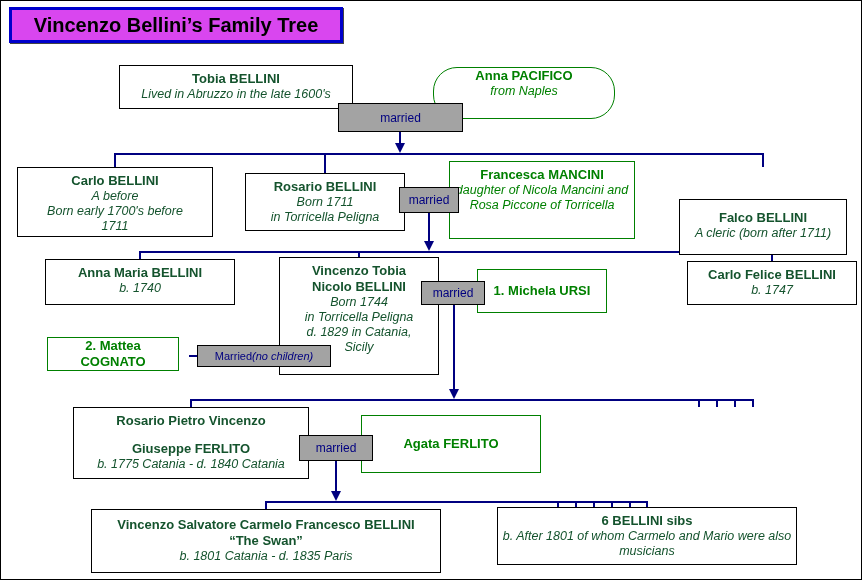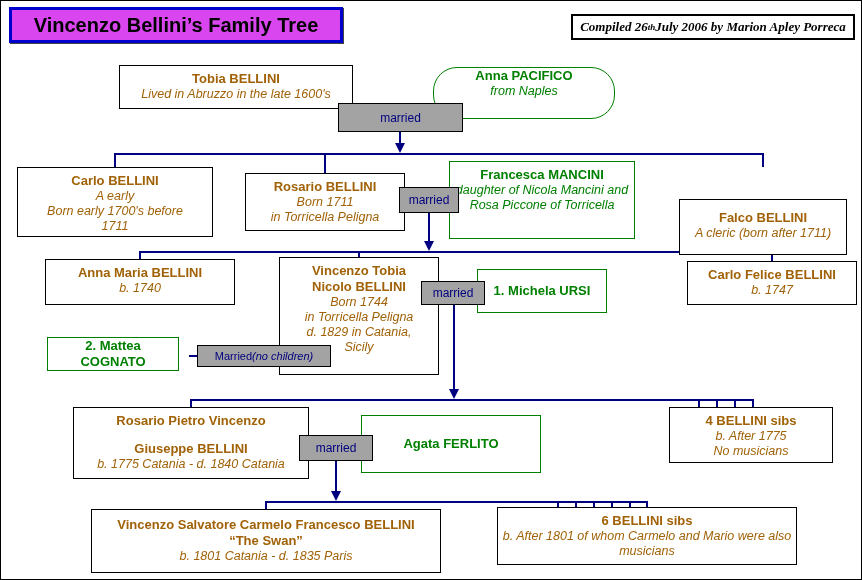--- a/index.html
+++ b/index.html
@@ -14,21 +14,21 @@
   .hl { height:2px; }
   .vl { width:2px; }
   .arrow {
     position:absolute; width:0; height:0;
     border-left:5px solid transparent; border-right:5px solid transparent;
     border-top:10px solid #000080;
   }
   
   .box {
     position:absolute; background:#fff; border:1px solid #000;
-    color:#a16207; text-align:center; font-size:13px; line-height:1.22;
+    color:#14532d; text-align:center; font-size:13px; line-height:1.22;
     padding:5px 4px 3px;
   }
   .box.green { border-color:#008000; color:#008000; }
   .box.center { display:flex; align-items:center; justify-content:center; padding:0 4px; }
   .name  { font-weight:700; }
   .detail{ font-style:italic; font-size:12.5px; }
   .gap   { margin-top:12px; }
   
   .mbox {
     position:absolute; background:#a3a3a3; border:1px solid #000;
@@ -87,39 +87,34 @@
   <div class="hl" style="left:265px;top:500px;width:382px;"></div>
   <div class="vl" style="left:264px;top:500px;height:8px;"></div>
   <div class="vl" style="left:556px;top:500px;height:6px;"></div>
   <div class="vl" style="left:574px;top:500px;height:6px;"></div>
   <div class="vl" style="left:592px;top:500px;height:6px;"></div>
   <div class="vl" style="left:610px;top:500px;height:6px;"></div>
   <div class="vl" style="left:628px;top:500px;height:6px;"></div>
   <div class="vl" style="left:645px;top:500px;height:6px;"></div>
 
   <div id="title">Vincenzo Bellini’s Family Tree</div>
-  <div id="compiled">
-      <span>Compiled 26</span>
-      <sup>th</sup>
-      <span> July 2006 by Marion Apley Porreca</span>
-    </div>
 
   <div class="box" style="left:118px;top:64px;width:234px;height:44px;">
     <div class="name">Tobia BELLINI</div>
     <div class="detail">Lived in Abruzzo in the late 1600's</div>
   </div>
   <div class="box green" style="left:432px;top:66px;width:182px;height:52px;padding-top:0;border-radius:24px;">
     <div class="name">Anna PACIFICO</div>
     <div class="detail">from Naples</div>
   </div>
   <div class="mbox" style="left:337px;top:102px;width:125px;height:29px;">married</div>
 
   <div class="box" style="left:16px;top:166px;width:196px;height:70px;">
     <div class="name">Carlo BELLINI</div>
-    <div class="detail">A early</div>
+    <div class="detail">A before</div>
     <div class="detail">Born early 1700's before</div>
     <div class="detail">1711</div>
   </div>
   <div class="box" style="left:244px;top:172px;width:160px;height:58px;">
     <div class="name">Rosario BELLINI</div>
     <div class="detail">Born 1711</div>
     <div class="detail">in Torricella Peligna</div>
   </div>
   <div class="box green" style="left:448px;top:160px;width:186px;height:78px;">
     <div class="name">Francesca MANCINI</div>
@@ -154,30 +149,25 @@
   <div class="box green center" style="left:46px;top:336px;width:132px;height:34px;align-items:center;">
     <div class="name">2. Mattea COGNATO</div>
   </div>
   <div class="mbox" style="left:196px;top:344px;width:134px;height:22px;font-size:11px;">
       <span>Married </span>
       <span class="it">(no children)</span>
     </div>
 
   <div class="box" style="left:72px;top:406px;width:236px;height:72px;">
     <div class="name">Rosario Pietro Vincenzo</div>
-    <div class="name gap">Giuseppe  BELLINI</div>
+    <div class="name gap">Giuseppe  FERLITO</div>
     <div class="detail">b. 1775 Catania - d. 1840 Catania</div>
   </div>
   <div class="box green center" style="left:360px;top:414px;width:180px;height:58px;text-align:center;">
     <div class="name">Agata FERLITO</div>
-  </div>
-  <div class="box" style="left:668px;top:406px;width:164px;height:56px;">
-    <div class="name">4 BELLINI sibs</div>
-    <div class="detail">b. After 1775</div>
-    <div class="detail">No musicians</div>
   </div>
   <div class="mbox" style="left:298px;top:434px;width:74px;height:26px;">married</div>
 
   <div class="box" style="left:90px;top:508px;width:350px;height:64px;padding-top:7px;">
     <div class="name">Vincenzo Salvatore Carmelo Francesco BELLINI</div>
     <div class="name">“The Swan”</div>
     <div class="detail">b. 1801 Catania - d. 1835 Paris</div>
   </div>
   <div class="box" style="left:496px;top:506px;width:300px;height:58px;">
     <div class="name">6 BELLINI sibs</div>

